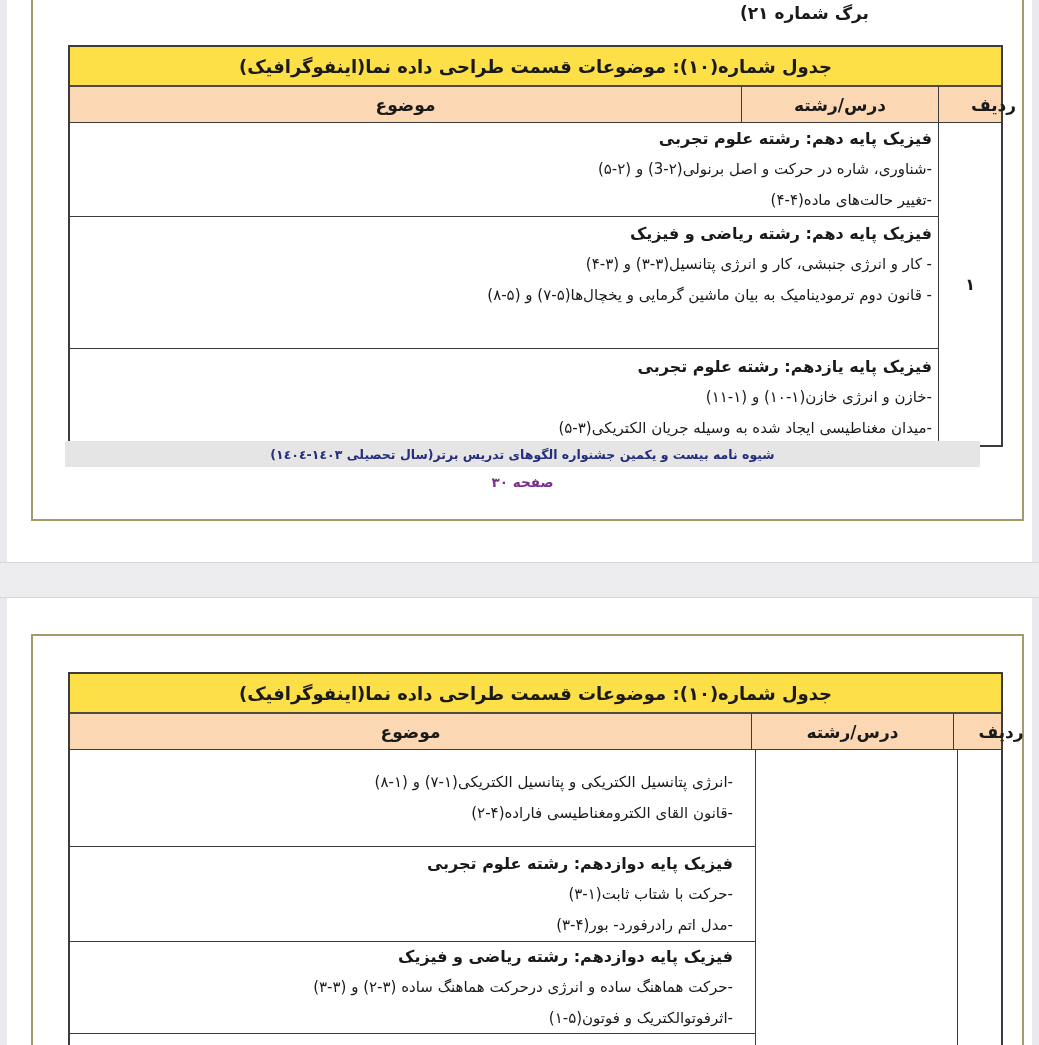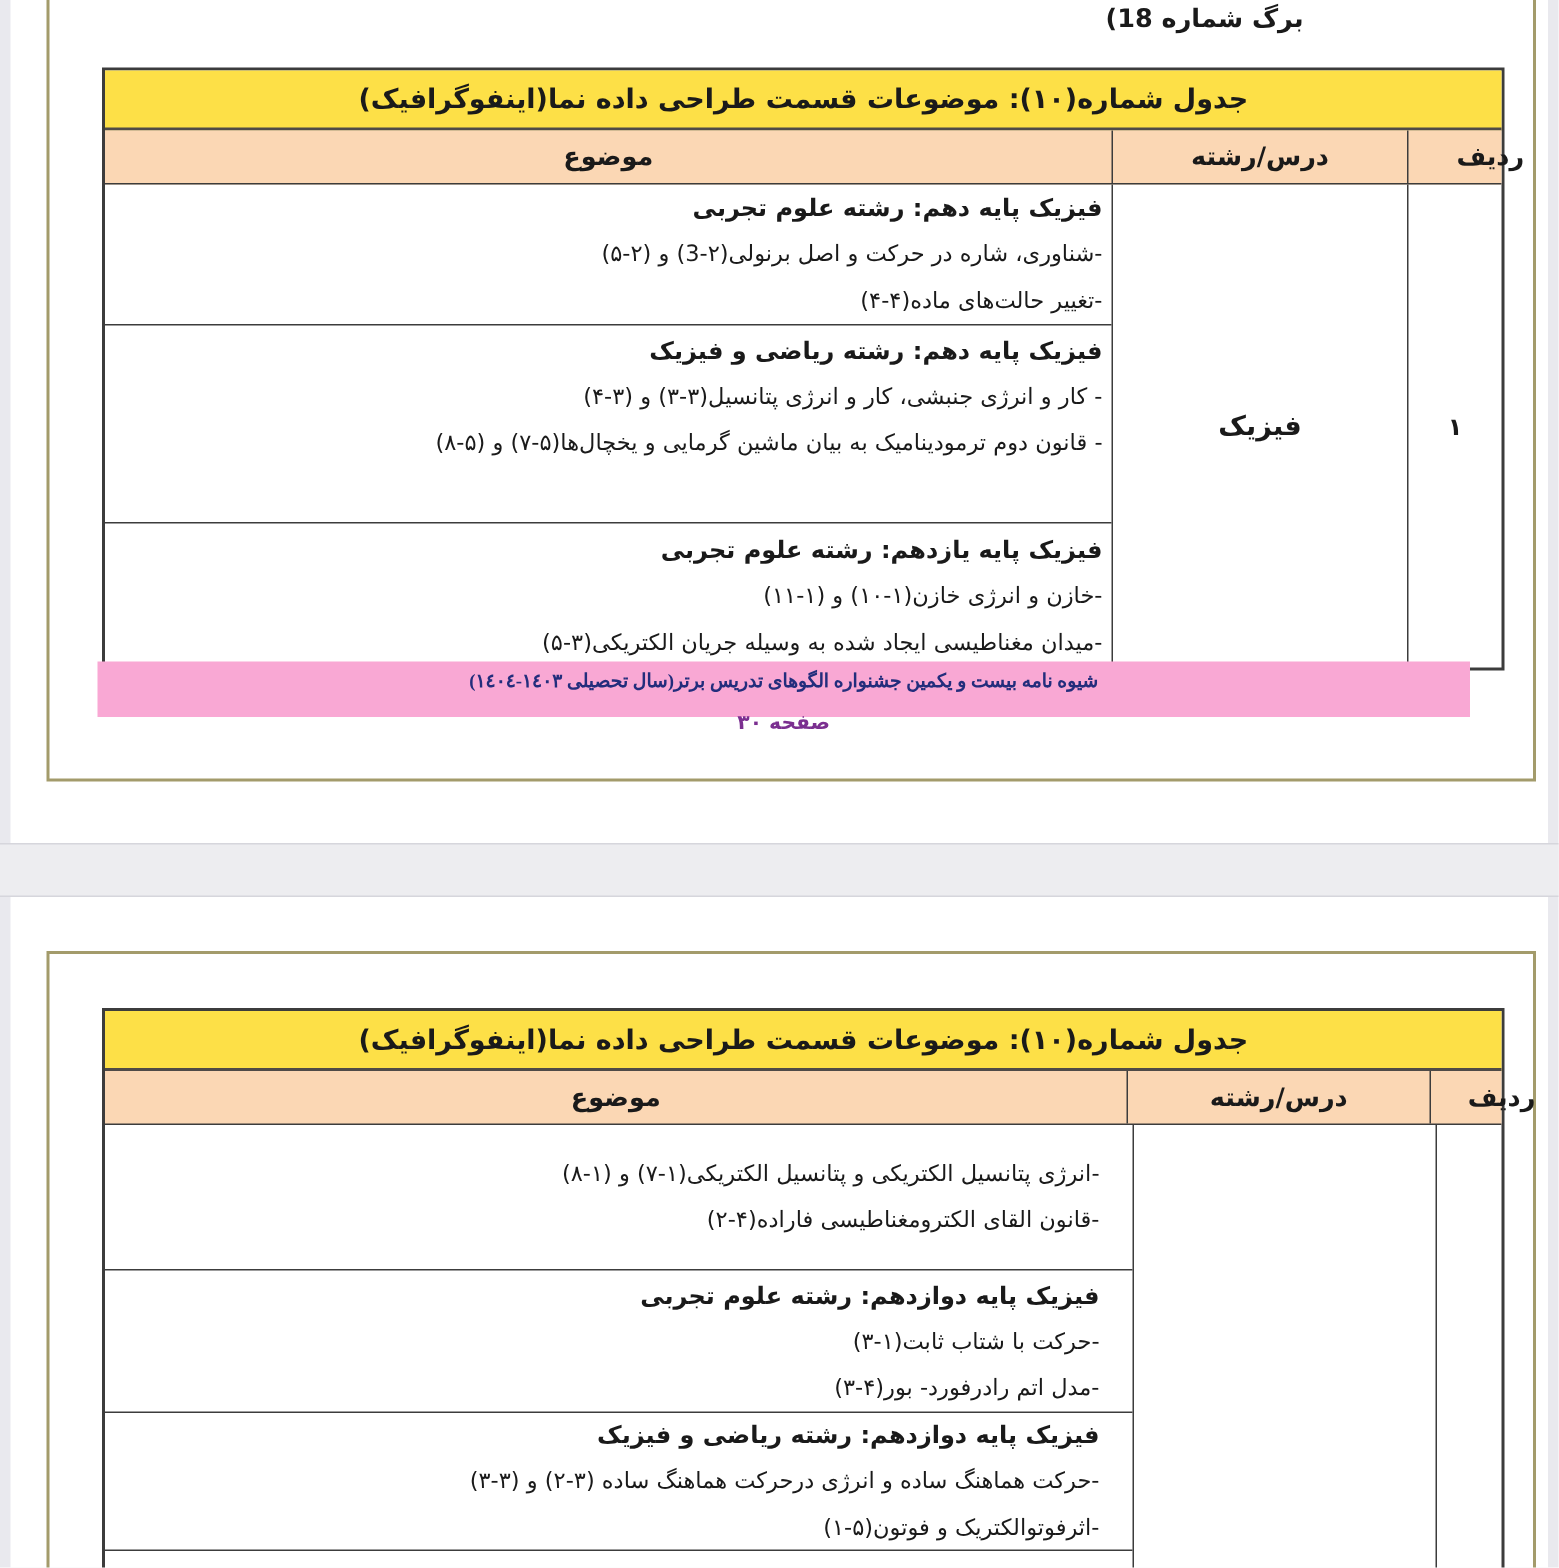--- a/index.html
+++ b/index.html
@@ -55,48 +55,47 @@
   .block-item{font-size:15px;line-height:31px;}
 
   .t1 .b1{height:93px;}
   .t1 .b2{height:96px;}
   .t1 .b3{height:97px;margin-top:36px;}
   .t2 .b1{height:96px;}
   .t2 .b2{height:95px;}
   .t2 .b3{height:92px;}
   .t2 .b4{flex:1;}
 
-  .footer-bar{position:absolute;left:58px;top:441px;width:915px;height:37px;
-    background:#f9a8d4;direction:rtl;text-align:center;line-height:27px;
-    font-size:12.5px;font-weight:bold;color:#232d7c;font-family:Liberation Serif, serif;}
+  .footer-bar{position:absolute;left:58px;top:441px;width:915px;height:26px;
+    background:#e5e5e5;direction:rtl;text-align:center;line-height:27px;
+    font-size:12.5px;font-weight:bold;color:#232d7c;}
   .page-num{position:absolute;left:58px;top:474px;width:915px;direction:rtl;
     text-align:center;font-size:13.5px;font-weight:bold;color:#7b2f90;}
 </style>
 </head>
 <body>
 
 <div class="gap-band"></div>
 
 <div class="page page1">
   <div class="frame"></div>
 
-  <div class="sheet-heading">برگ شماره 18)</div>
+  <div class="sheet-heading">برگ شماره ۲۱)</div>
 
   <div class="doc-table t1">
     <div class="tbl-title">جدول شماره(۱۰): موضوعات قسمت طراحی داده نما(اینفوگرافیک)</div>
 
     <div class="tbl-head">
       <div class="cell-row">ردیف</div>
       <div class="cell-course">درس/رشته</div>
       <div class="cell-topic">موضوع</div>
     </div>
 
     <div class="tbl-body">
       <div class="col-row">۱</div>
-      <div class="col-course">فیزیک</div>
       <div class="col-topic">
         <div class="block b1">
           <div class="block-title">فیزیک پایه دهم: رشته علوم تجربی</div>
           <div class="block-item">-شناوری، شاره در حرکت و اصل برنولی(۲-3) و (۲-۵)</div>
           <div class="block-item">-تغییر حالت‌های ماده(۴-۴)</div>
         </div>
         <div class="block b2">
           <div class="block-title">فیزیک پایه دهم: رشته ریاضی و فیزیک</div>
           <div class="block-item">- کار و انرژی جنبشی، کار و انرژی پتانسیل(۳-۳) و (۳-۴)</div>
           <div class="block-item">- قانون دوم ترمودینامیک به بیان ماشین گرمایی و یخچال‌ها(۵-۷) و (۵-۸)</div>

